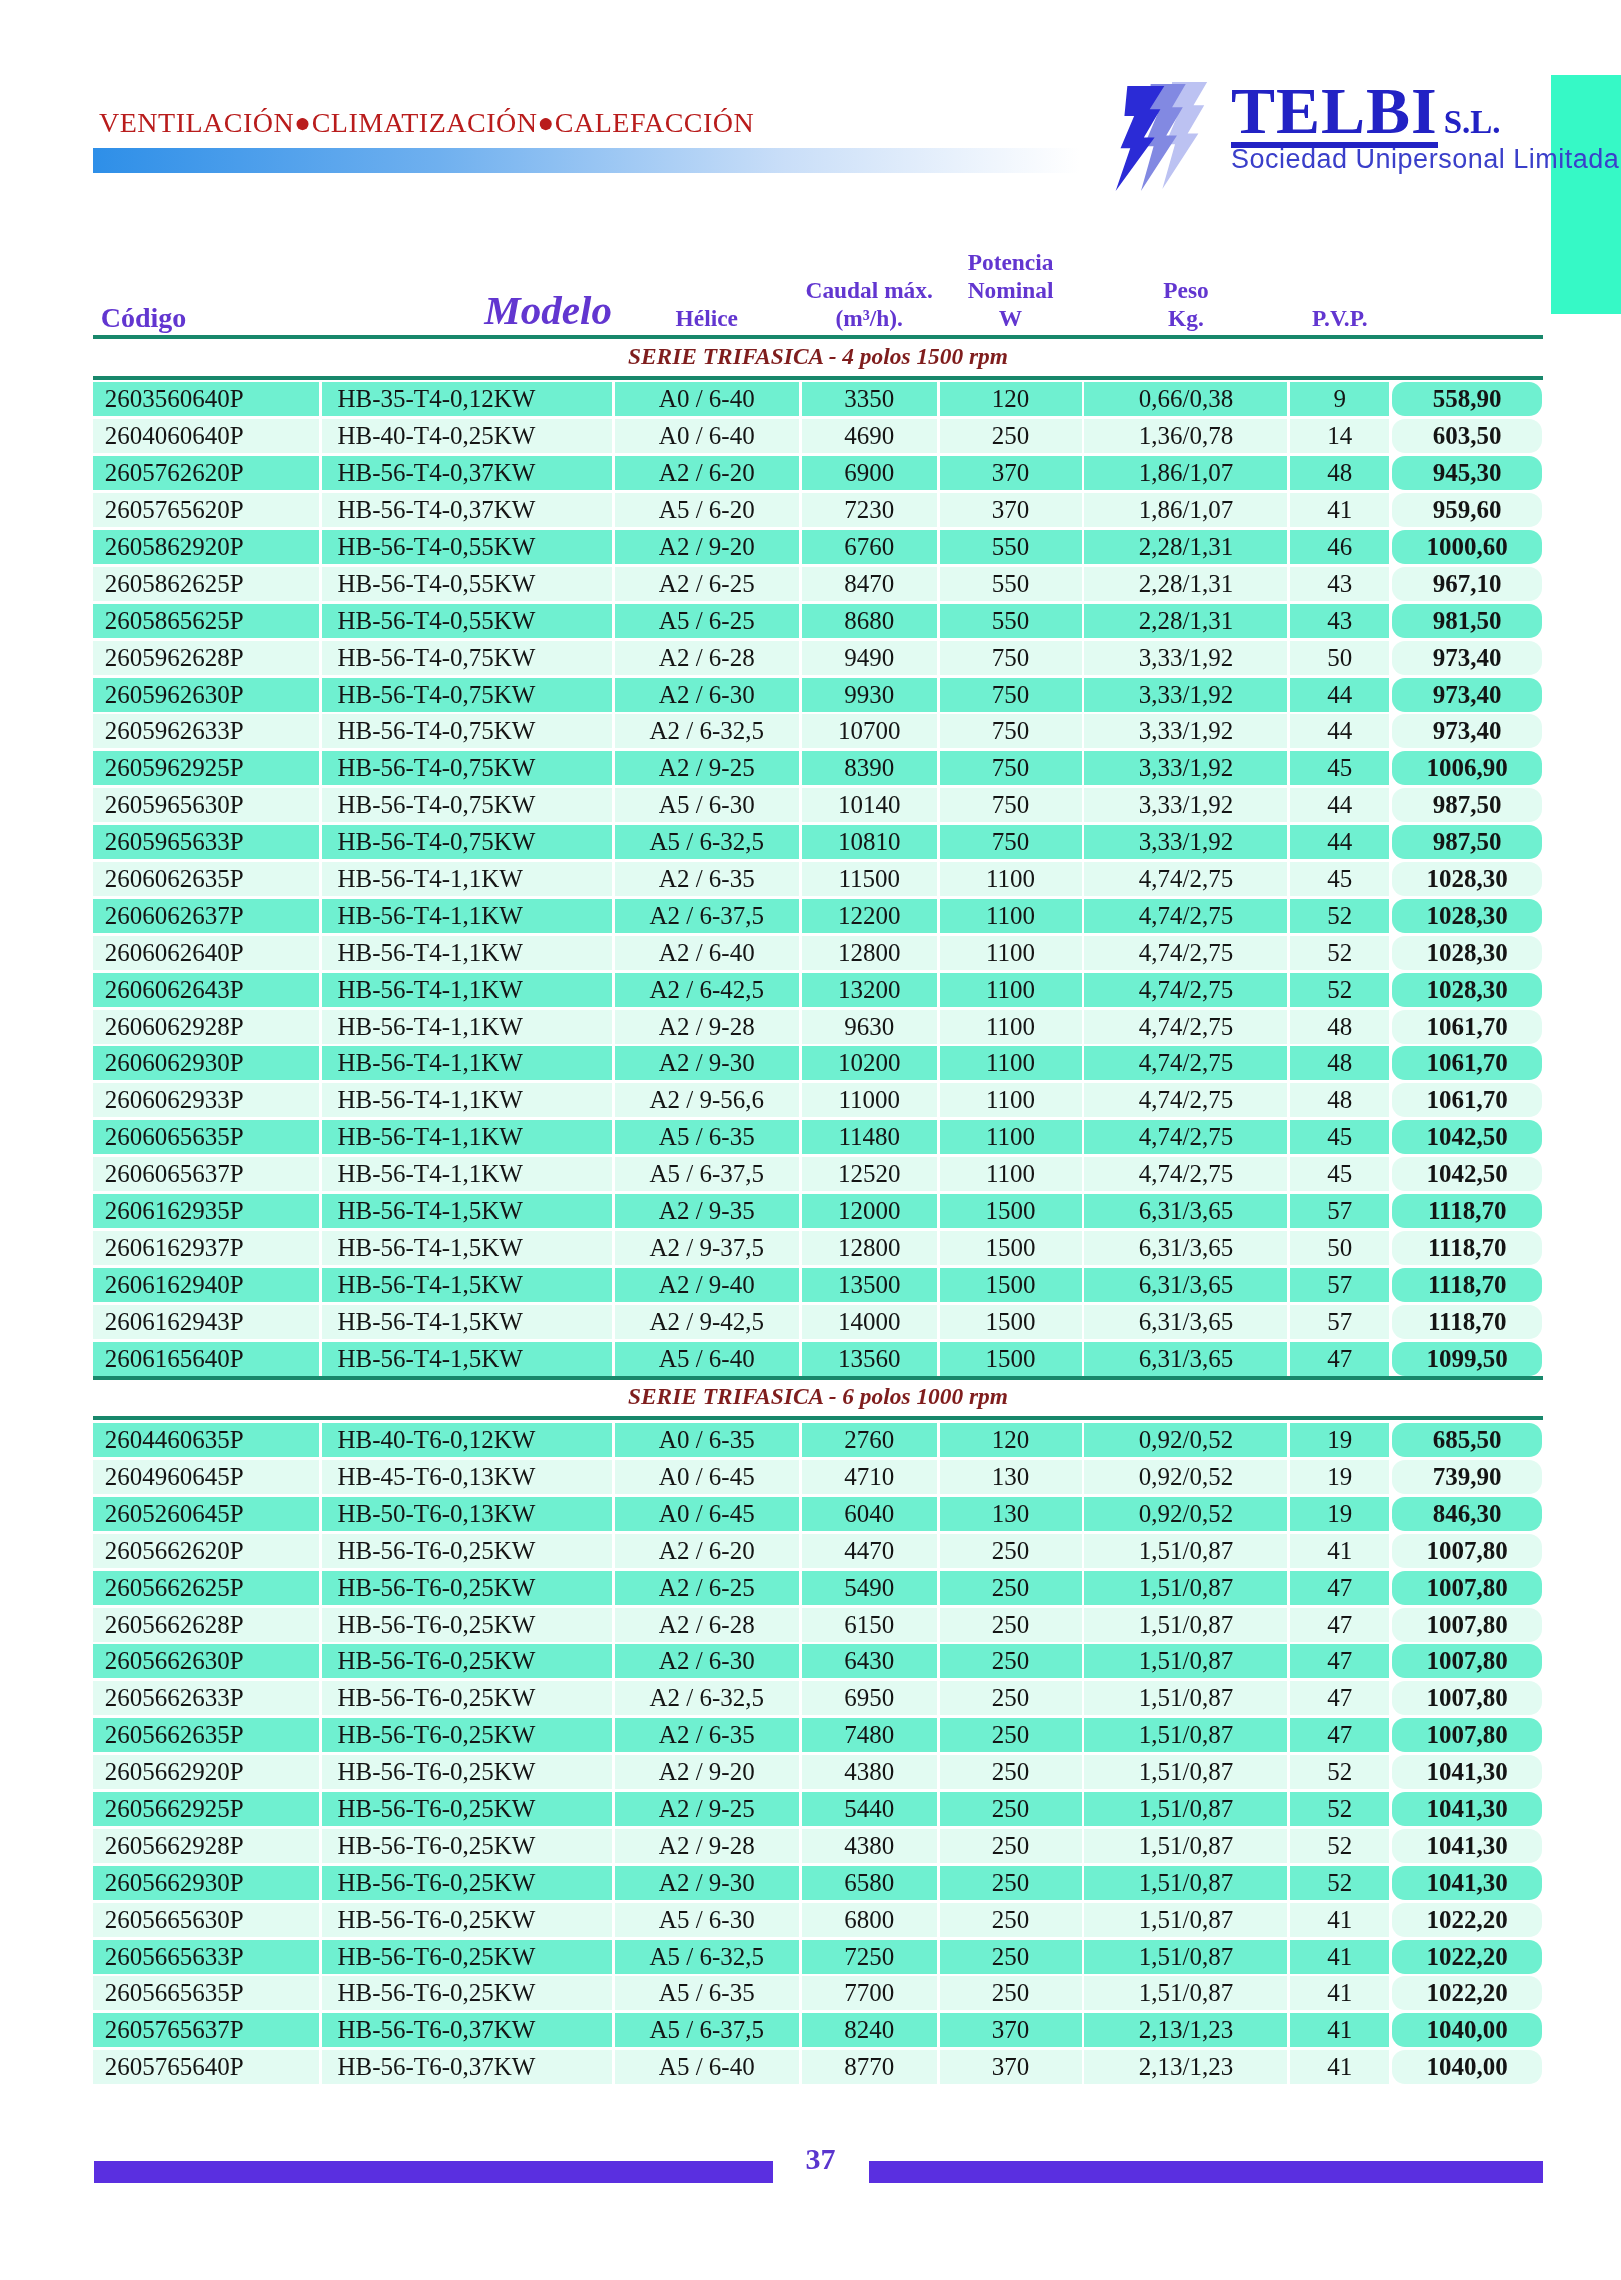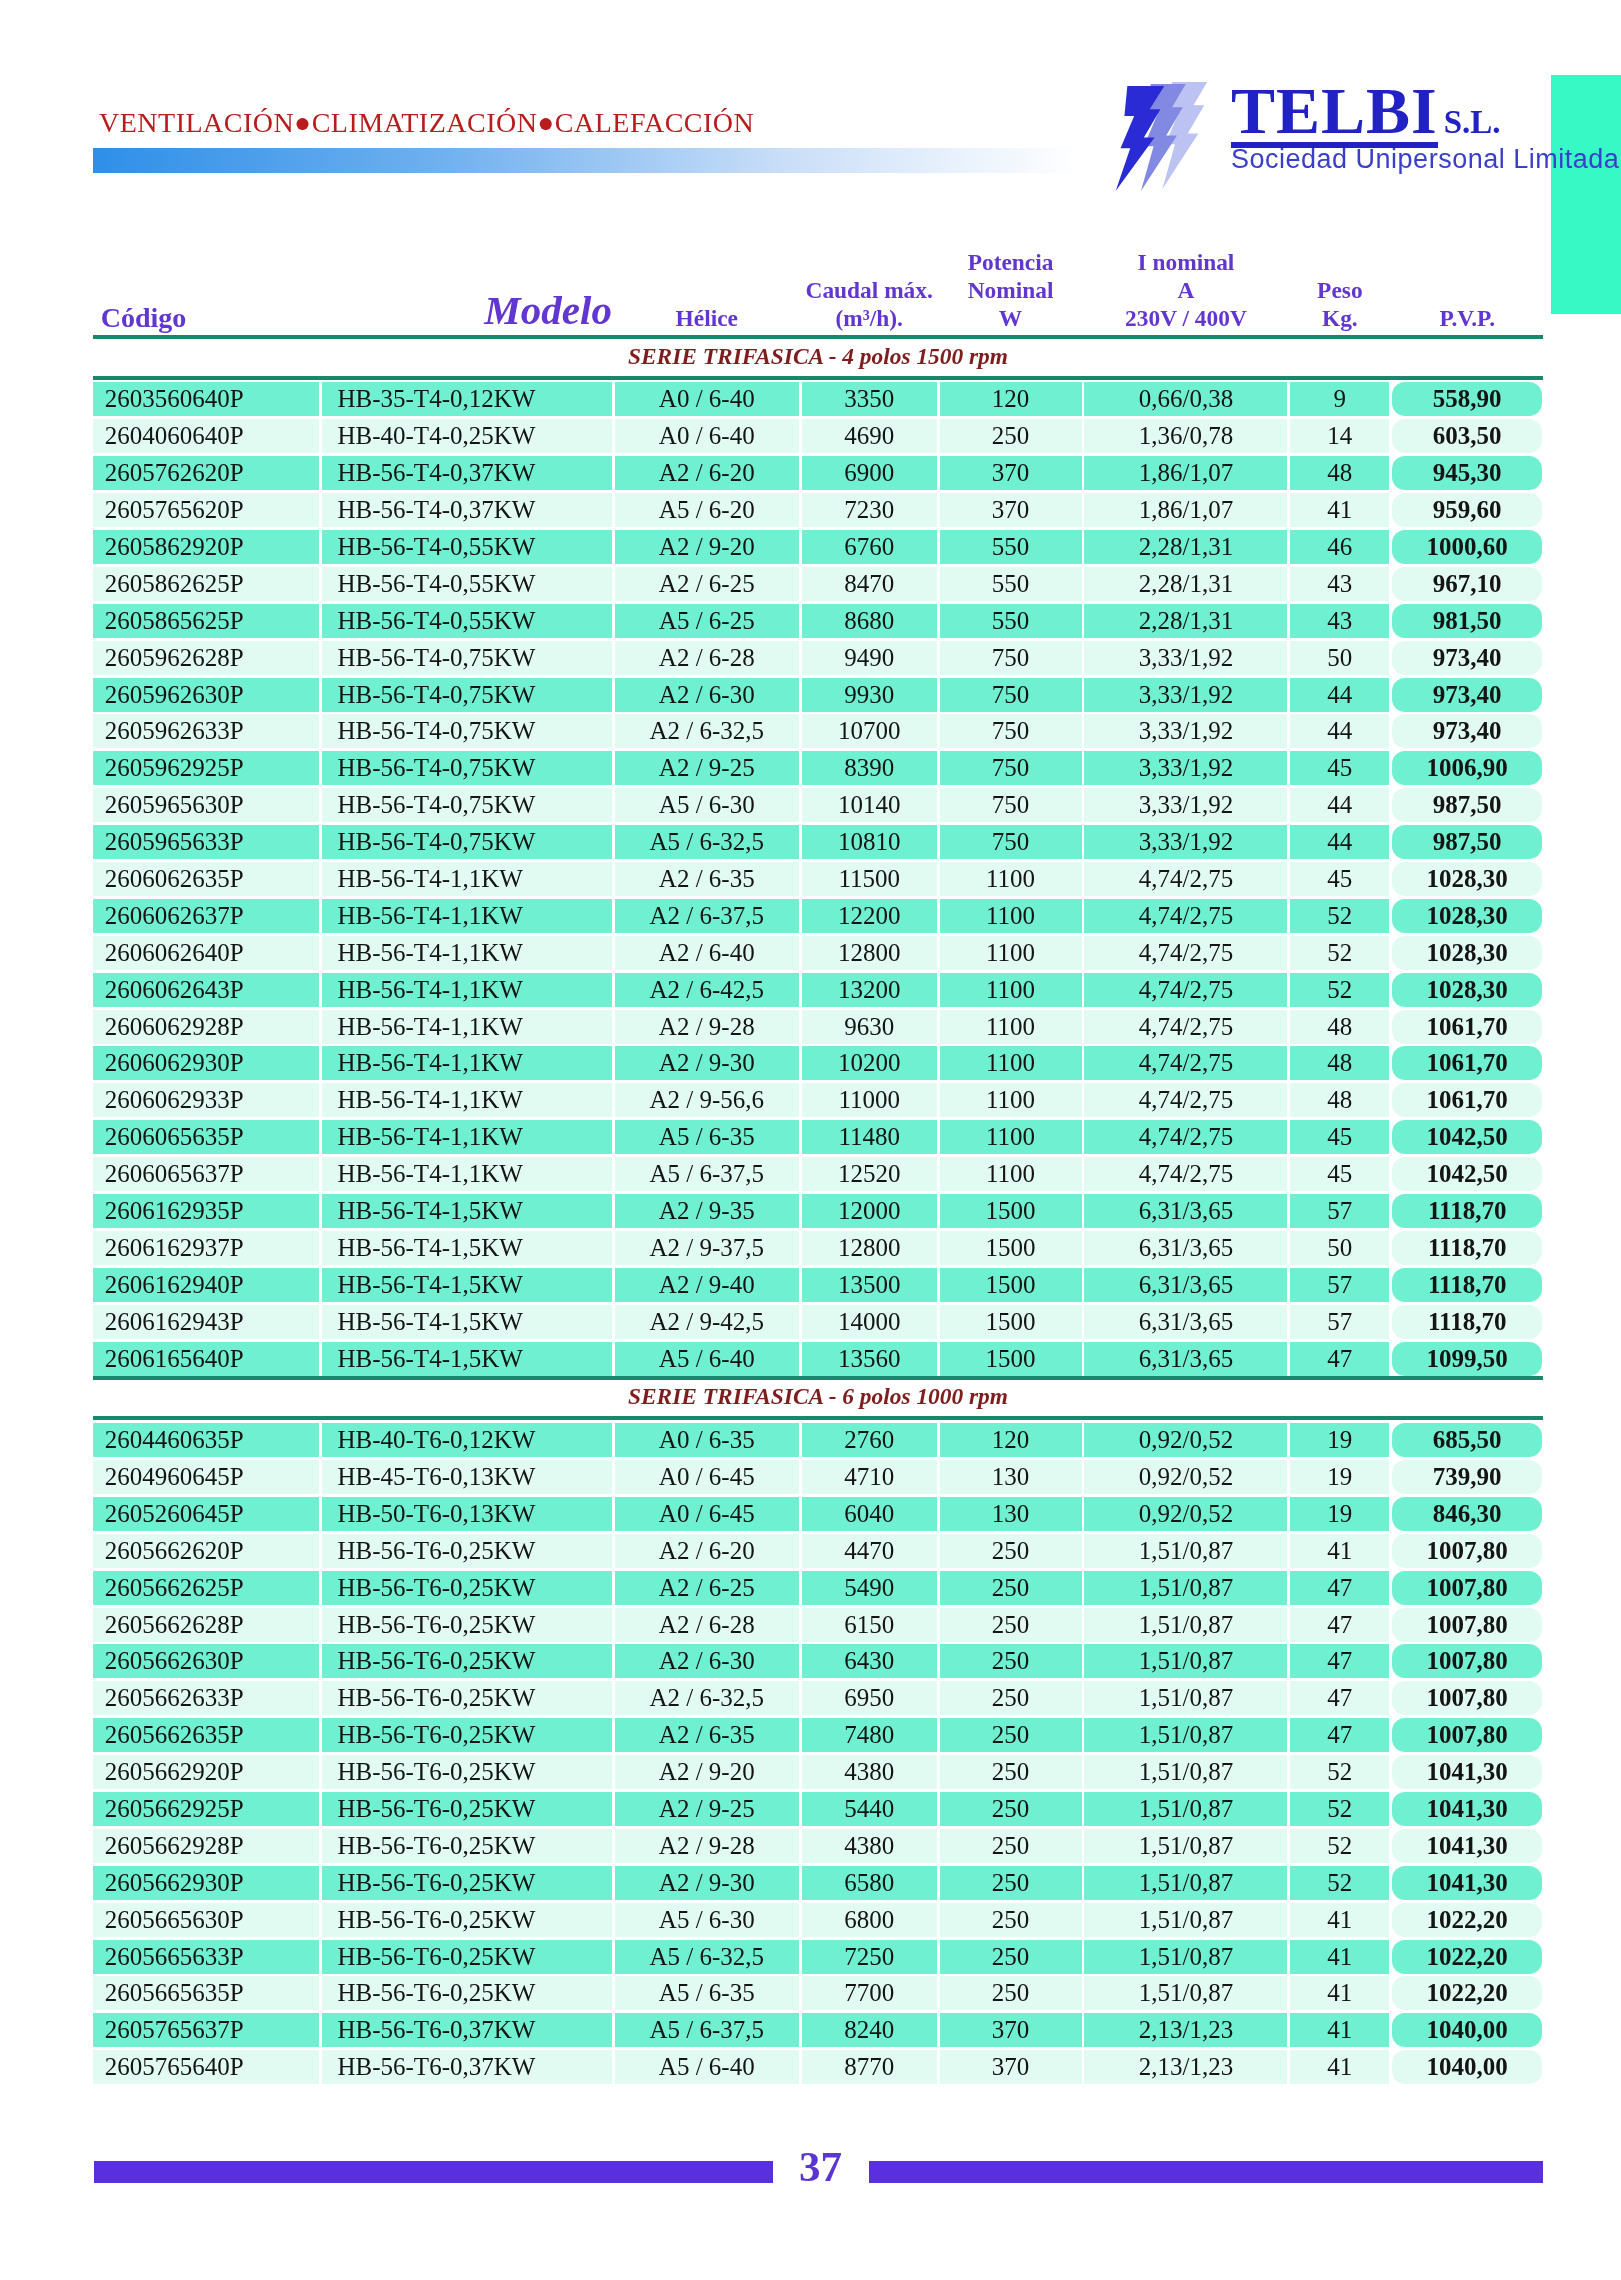--- a/index.html
+++ b/index.html
@@ -63,21 +63,21 @@
   .cell.light { background:#e2fbf2; }
   .cell.left  { justify-content:flex-start; padding-left:11.7px; }
   .cell.c1    { padding-left:15.6px; }
   .cell.pvp   { font-weight:bold;border-radius:13px; }
   
   .footer-bar { position:absolute; top:2161px; height:22.4px; background:#5a2fe0; }
   .footer-bar.left  { left:94px;  width:679px; }
   .footer-bar.right { left:869px; width:674px; }
   .page-number {
     position:absolute; left:772px; top:2142px; width:97px; text-align:center;
-    font-size:43px; font-weight:bold; color:#5a35ce;
+    font-size:30px; font-weight:bold; color:#5a35ce;
   }
 </style>
 </head>
 <body>
 
 <div class="page">
 
   <div class="tagline">VENTILACIÓN●CLIMATIZACIÓN●CALEFACCIÓN</div>
   <div class="gradient-bar"></div>
   <div class="corner-block"></div>
@@ -103,25 +103,20 @@
         <div>Hélice</div>
       </div>
       <div class="th col3">
         <div>Caudal máx.</div>
         <div>(m³/h).</div>
       </div>
       <div class="th col4">
         <div>Potencia</div>
         <div>Nominal</div>
         <div>W</div>
-      </div>
-      <div class="th col5">
-        <div>I nominal</div>
-        <div>A</div>
-        <div>230V / 400V</div>
       </div>
       <div class="th col6">
         <div>Peso</div>
         <div>Kg.</div>
       </div>
       <div class="th col7">
         <div>P.V.P.</div>
       </div>
     </div>
 

